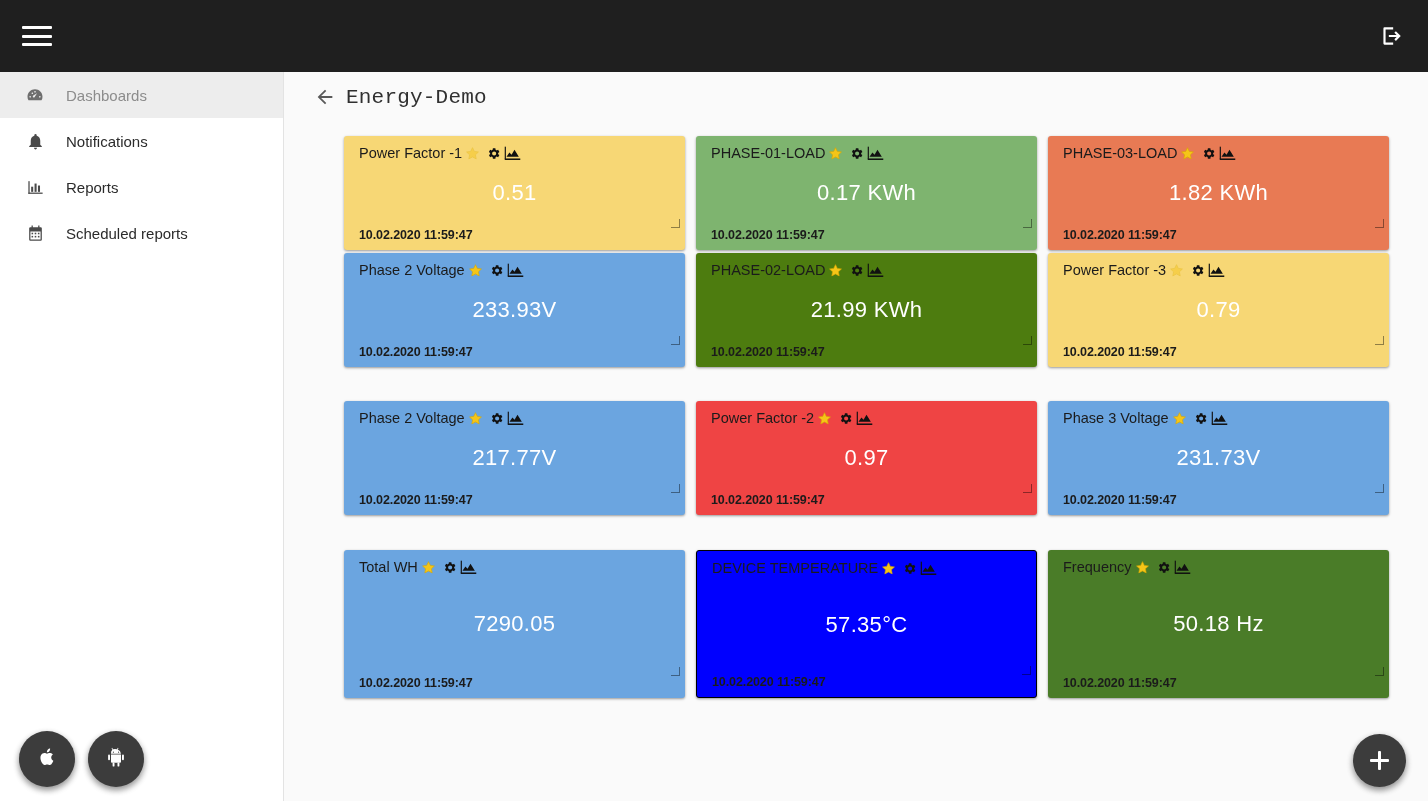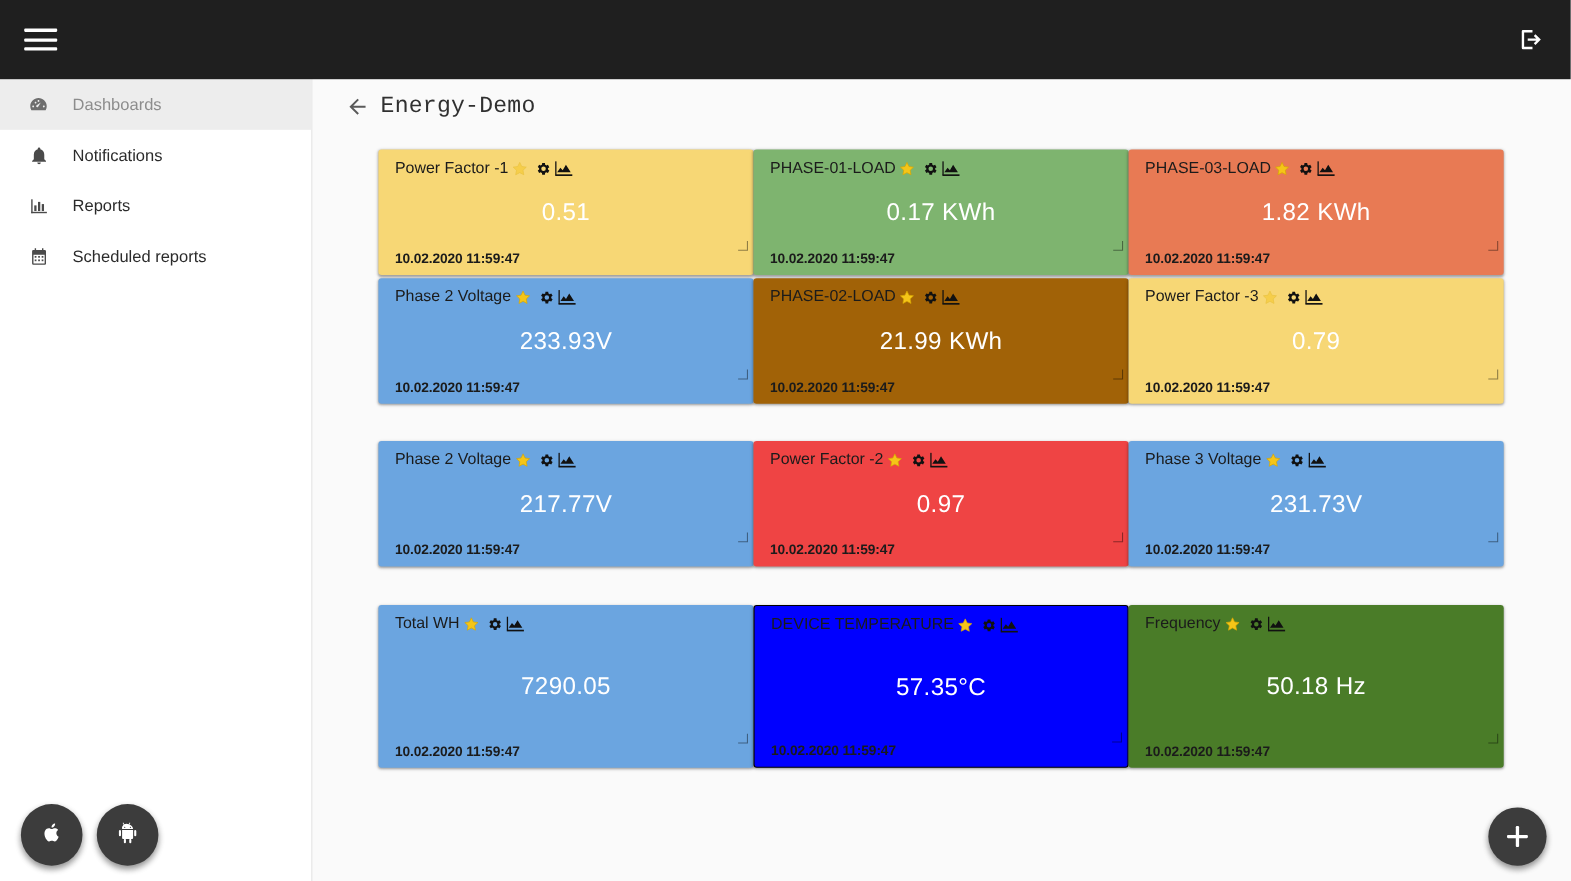--- a/index.html
+++ b/index.html
@@ -41,21 +41,21 @@
     position:absolute; top:72px; left:284px; width:1144px; height:729px;
     background:#fafafa; overflow:hidden;
   }
   .page-head { height:50px; display:flex; align-items:center; padding:0 0 0 28px; }
   .back-arrow { width:26px; height:26px; display:flex; align-items:center;
     justify-content:center; color:#5a5a5a; cursor:pointer; }
   .page-title { font-size:21px; color:#303030; margin-left:8px; letter-spacing:.2px;font-family:Liberation Mono, monospace; }
 
   
   .grid { padding:14px 22px 0 60px; }
-  .row { display:flex; }
+  .row { display:flex; gap:11px; }
   .row.r1 { margin-bottom:3px; }
   .row.r2 { margin-bottom:34px; }
   .row.r3 { margin-bottom:35px; }
 
   .card {
     width:341px; position:relative; border-radius:3px;
     box-shadow:0 1px 3px rgba(0,0,0,.26), 0 1px 2px rgba(0,0,0,.16);
     overflow:hidden; cursor:pointer;
   }
   .card.h-short { height:114px; }
@@ -278,21 +278,21 @@
                 <rect x="0.6" y="1" width="1.7" height="18"></rect>
                 <rect x="0.6" y="18.3" width="22.8" height="2.2"></rect>
                 <path d="M3.2 15.6l4.3-6.2 3.1 3.4 4.3-7.3 6.4 10.1z"></path>
               </svg>
             </span>
           </div>
           <div class="card-value">233.93V</div>
           <div class="card-time">10.02.2020 11:59:47</div>
           <div class="resize-handle"></div>
         </div>
-        <div class="card h-short" style="background: #a16207;">
+        <div class="card h-short" style="background: #4d7c0f;">
           <div class="card-title">
             <span class="t-txt">PHASE-02-LOAD</span>
             <span class="ico star">
               <svg width="15" height="15" viewBox="0 0 24 24" fill="#F5C518" stroke="#d8a800" stroke-width="1">
                 <path d="M12 2.6l2.9 6 6.6.9-4.8 4.6 1.2 6.5L12 17.5 6.1 20.6l1.2-6.5L2.5 9.5l6.6-.9z"></path>
               </svg>
             </span>
             <span class="ico gear">
               <svg width="15" height="15" viewBox="0 0 24 24" fill="#111111">
                 <path d="M19.4 13a7.8 7.8 0 0 0 0-2l2-1.5-2-3.4-2.4 1a7.6 7.6 0 0 0-1.7-1L15 3.4h-4l-.3 2.6c-.6.3-1.2.6-1.7 1l-2.4-1-2 3.4L6.6 11a7.8 7.8 0 0 0 0 2l-2 1.5 2 3.4 2.4-1c.5.4 1.1.8 1.7 1l.3 2.6h4l.3-2.6c.6-.3 1.2-.6 1.7-1l2.4 1 2-3.4-2-1.5zM13 15.3a3.3 3.3 0 1 1 0-6.6 3.3 3.3 0 0 1 0 6.6z"></path>

